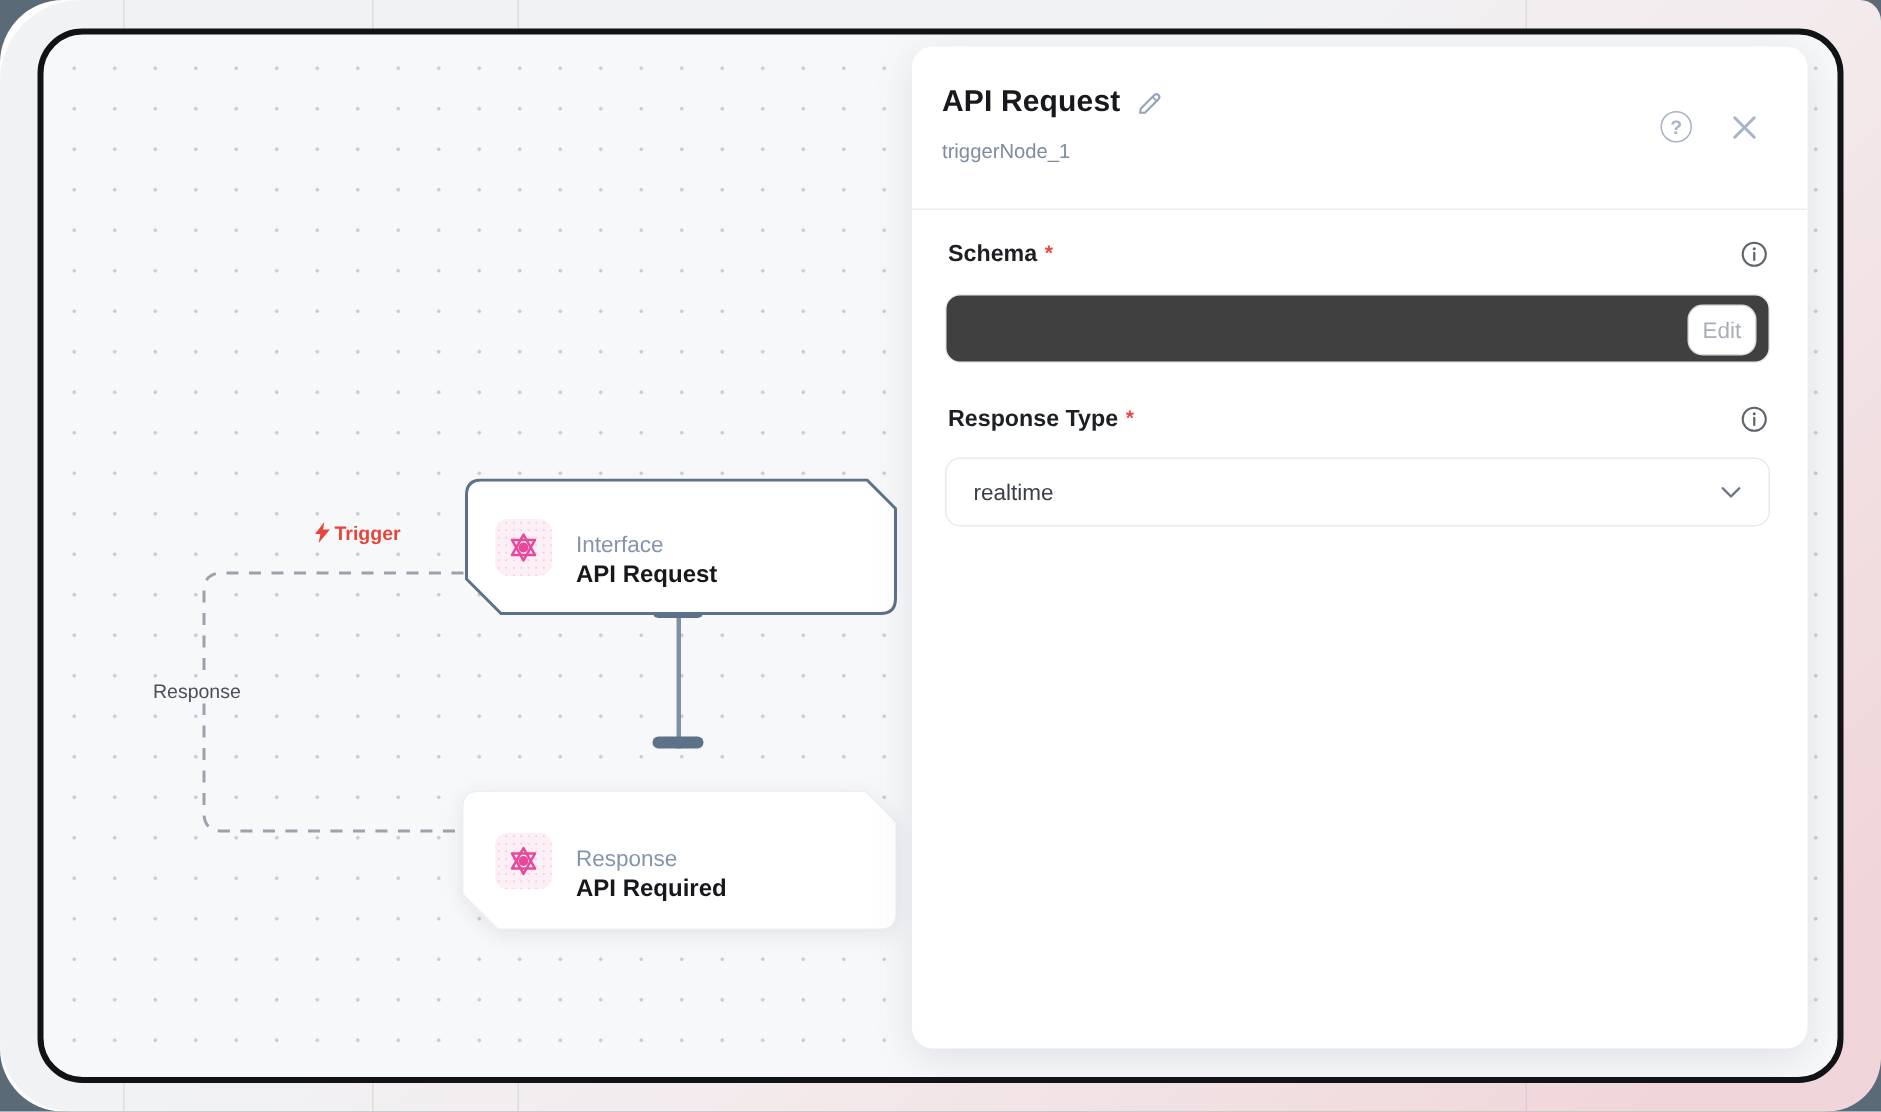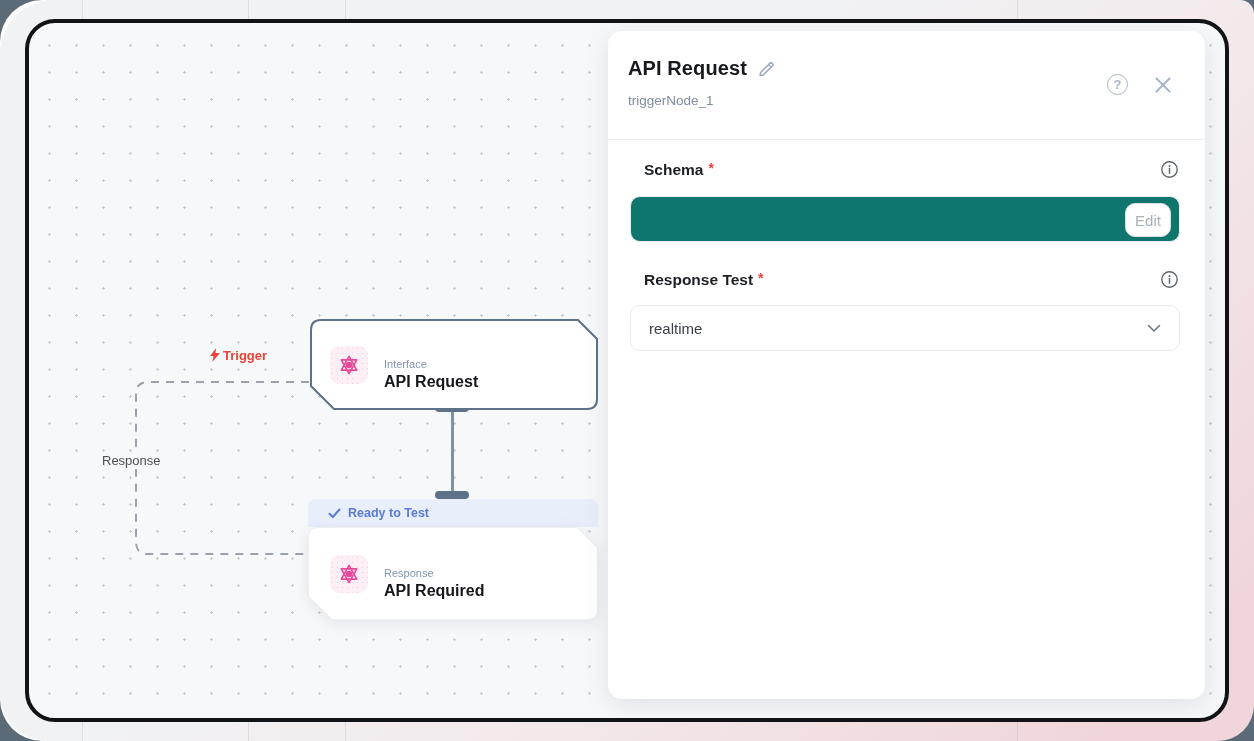--- a/index.html
+++ b/index.html
@@ -33,42 +33,42 @@
                    border-radius:8px 8px 0 0; font-size:12.5px; font-weight:700; padding:0 0 0 20px; }
   .banner-warning { background:#f9e28f; color:#8f6e1f; }
   .banner-ready   { background:#e9eefb; color:#5a7ad7; }
 
   .node-card { position:absolute; }
   .node-card svg.outline { position:absolute; inset:0; }
   .node-inner { position:absolute; inset:0; display:flex; align-items:center; gap:16px; padding-left:20px; }
   .node-icon-tile { width:38px; height:38px; border-radius:9px; background:#fdeff6;
                     background-image:radial-gradient(circle,#f5cde2 .8px, transparent .9px); background-size:5px 5px;
                     display:flex; align-items:center; justify-content:center; flex:0 0 auto; }
-  .node-texts .cat { font-size:11px; color:#8494ad;margin-top:19px; }
+  .node-texts .cat { font-size:15px; color:#8494ad;margin-top:19px; }
   .node-texts .ttl { font-size:16px; font-weight:700; color:#16181b; margin-top:3px; }
 
   
   .panel { position:absolute; left:579px; top:8px; width:597px; height:668px; background:#fff;
            border-radius:14px; box-shadow:0 6px 26px rgba(96,108,128,.16); }
   .panel-title-row { position:absolute; left:20px; top:26px; display:flex; align-items:center; gap:10px; }
   .panel-title { font-size:20px; font-weight:700; color:#17191c; letter-spacing:.1px; }
   .panel-subtitle { position:absolute; left:20px; top:62px; font-size:13.5px; color:#7f8da1; }
   .panel-actions { position:absolute; top:43px; right:32px; display:flex; align-items:center; gap:25px; }
   .help-circle { width:21px; height:21px; border:1.6px solid #a6b3c8; border-radius:50%; color:#a6b3c8;
                  font-size:13px; font-weight:700; display:flex; align-items:center; justify-content:center; cursor:pointer; }
   .close-btn { width:20px; height:20px; display:flex; align-items:center; justify-content:center; cursor:pointer; }
   .panel-divider { position:absolute; left:0; right:0; top:108px; height:1px; background:#f2edec; }
 
-  .field-label-row { position:absolute; left:36px; right:26px; display:flex; align-items:center;text-align:center; }
+  .field-label-row { position:absolute; left:24px; right:26px; display:flex; align-items:center;text-align:center; }
   .field-label { font-size:15.5px; font-weight:700; color:#1c1f23; }
   .req { color:#ee4444; font-size:14px; font-weight:700; margin-left:5px; position:relative; top:-2px; }
   .info-spacer { flex:1; }
 
   .text-input { position:absolute; left:22px; width:550px; height:46px; border:1px solid #e8eaee;
-                border-radius:10px; background:#0f766e; }
+                border-radius:10px; background:#404040; }
   .edit-btn { position:absolute; right:8px; top:6px; width:46px; height:34px; border:1.5px solid #d8dce2;
               border-radius:10px; background:#fff; color:#a9afb9; font-size:15px; font-weight:500;
               display:flex; align-items:center; justify-content:center; cursor:pointer; }
   .select-box { position:absolute; left:22px; width:550px; height:46px; border:1px solid #e8eaee;
                 border-radius:10px; background:#fff; display:flex; align-items:center;
                 padding:0 18px; cursor:pointer; }
   .select-value { font-size:15px; color:#3b4048; flex:1; }
 </style>
 </head>
 <body>
@@ -112,26 +112,20 @@
           <circle cx="10" cy="10" r="3" fill="#e8489b"></circle>
         </svg>
       </div>
       <div class="node-texts">
         <div class="cat">Interface</div>
         <div class="ttl">API Request</div>
       </div>
     </div>
   </div>
 
-  <div class="status-banner banner-ready" style="left:279px; top:476px; width:290px; height:28px;">
-    <svg width="13" height="11" viewBox="0 0 13 11">
-      <polyline points="1.5,5.8 4.8,9 11.5,1.5" fill="none" stroke="#5a7ad7" stroke-width="2" stroke-linecap="round" stroke-linejoin="round"></polyline>
-    </svg>
-    <span>Ready to Test</span>
-  </div>
   <div class="node-card" style="left:279px; top:504px; width:290px; height:93px; filter:drop-shadow(0 3px 7px rgba(110,122,142,.16));">
     <svg class="outline" width="290" height="93" viewBox="0 0 290 93">
       <path d="M11 .5 H269 L289.5 21 V82 Q289.5 92.5 279 92.5 H24 L.5 69 V11 Q.5 .5 11 .5 Z" fill="#ffffff" stroke="#eceef3" stroke-width="1"></path>
     </svg>
     <div class="node-inner" style="padding-left:22px;">
       <div class="node-icon-tile">
         <svg width="22" height="22" viewBox="0 0 20 20">
           <polygon points="10,2.2 17,14.6 3,14.6" fill="none" stroke="#e8489b" stroke-width="1.5" stroke-linejoin="round"></polygon>
           <polygon points="10,17.8 3,5.4 17,5.4" fill="none" stroke="#e8489b" stroke-width="1.5" stroke-linejoin="round"></polygon>
           <circle cx="10" cy="10" r="3" fill="#e8489b"></circle>
@@ -174,21 +168,21 @@
         <circle cx="9" cy="9" r="7.3" fill="none" stroke="#5e656e" stroke-width="1.3"></circle>
         <circle cx="9" cy="5.6" r=".95" fill="#5e656e"></circle>
         <line x1="9" y1="8.1" x2="9" y2="12.6" stroke="#5e656e" stroke-width="1.4" stroke-linecap="round"></line>
       </svg>
     </div>
     <div class="text-input" style="top:165px;">
       <div class="edit-btn">Edit</div>
     </div>
 
     <div class="field-label-row" style="top:239px;">
-      <span class="field-label">Response Test</span>
+      <span class="field-label">Response Type</span>
       <span class="req">*</span>
       <span class="info-spacer"></span>
       <svg width="19" height="19" viewBox="0 0 18 18" style="cursor:pointer;">
         <circle cx="9" cy="9" r="7.3" fill="none" stroke="#5e656e" stroke-width="1.3"></circle>
         <circle cx="9" cy="5.6" r=".95" fill="#5e656e"></circle>
         <line x1="9" y1="8.1" x2="9" y2="12.6" stroke="#5e656e" stroke-width="1.4" stroke-linecap="round"></line>
       </svg>
     </div>
     <div class="select-box" style="top:274px;">
       <span class="select-value">realtime</span>

